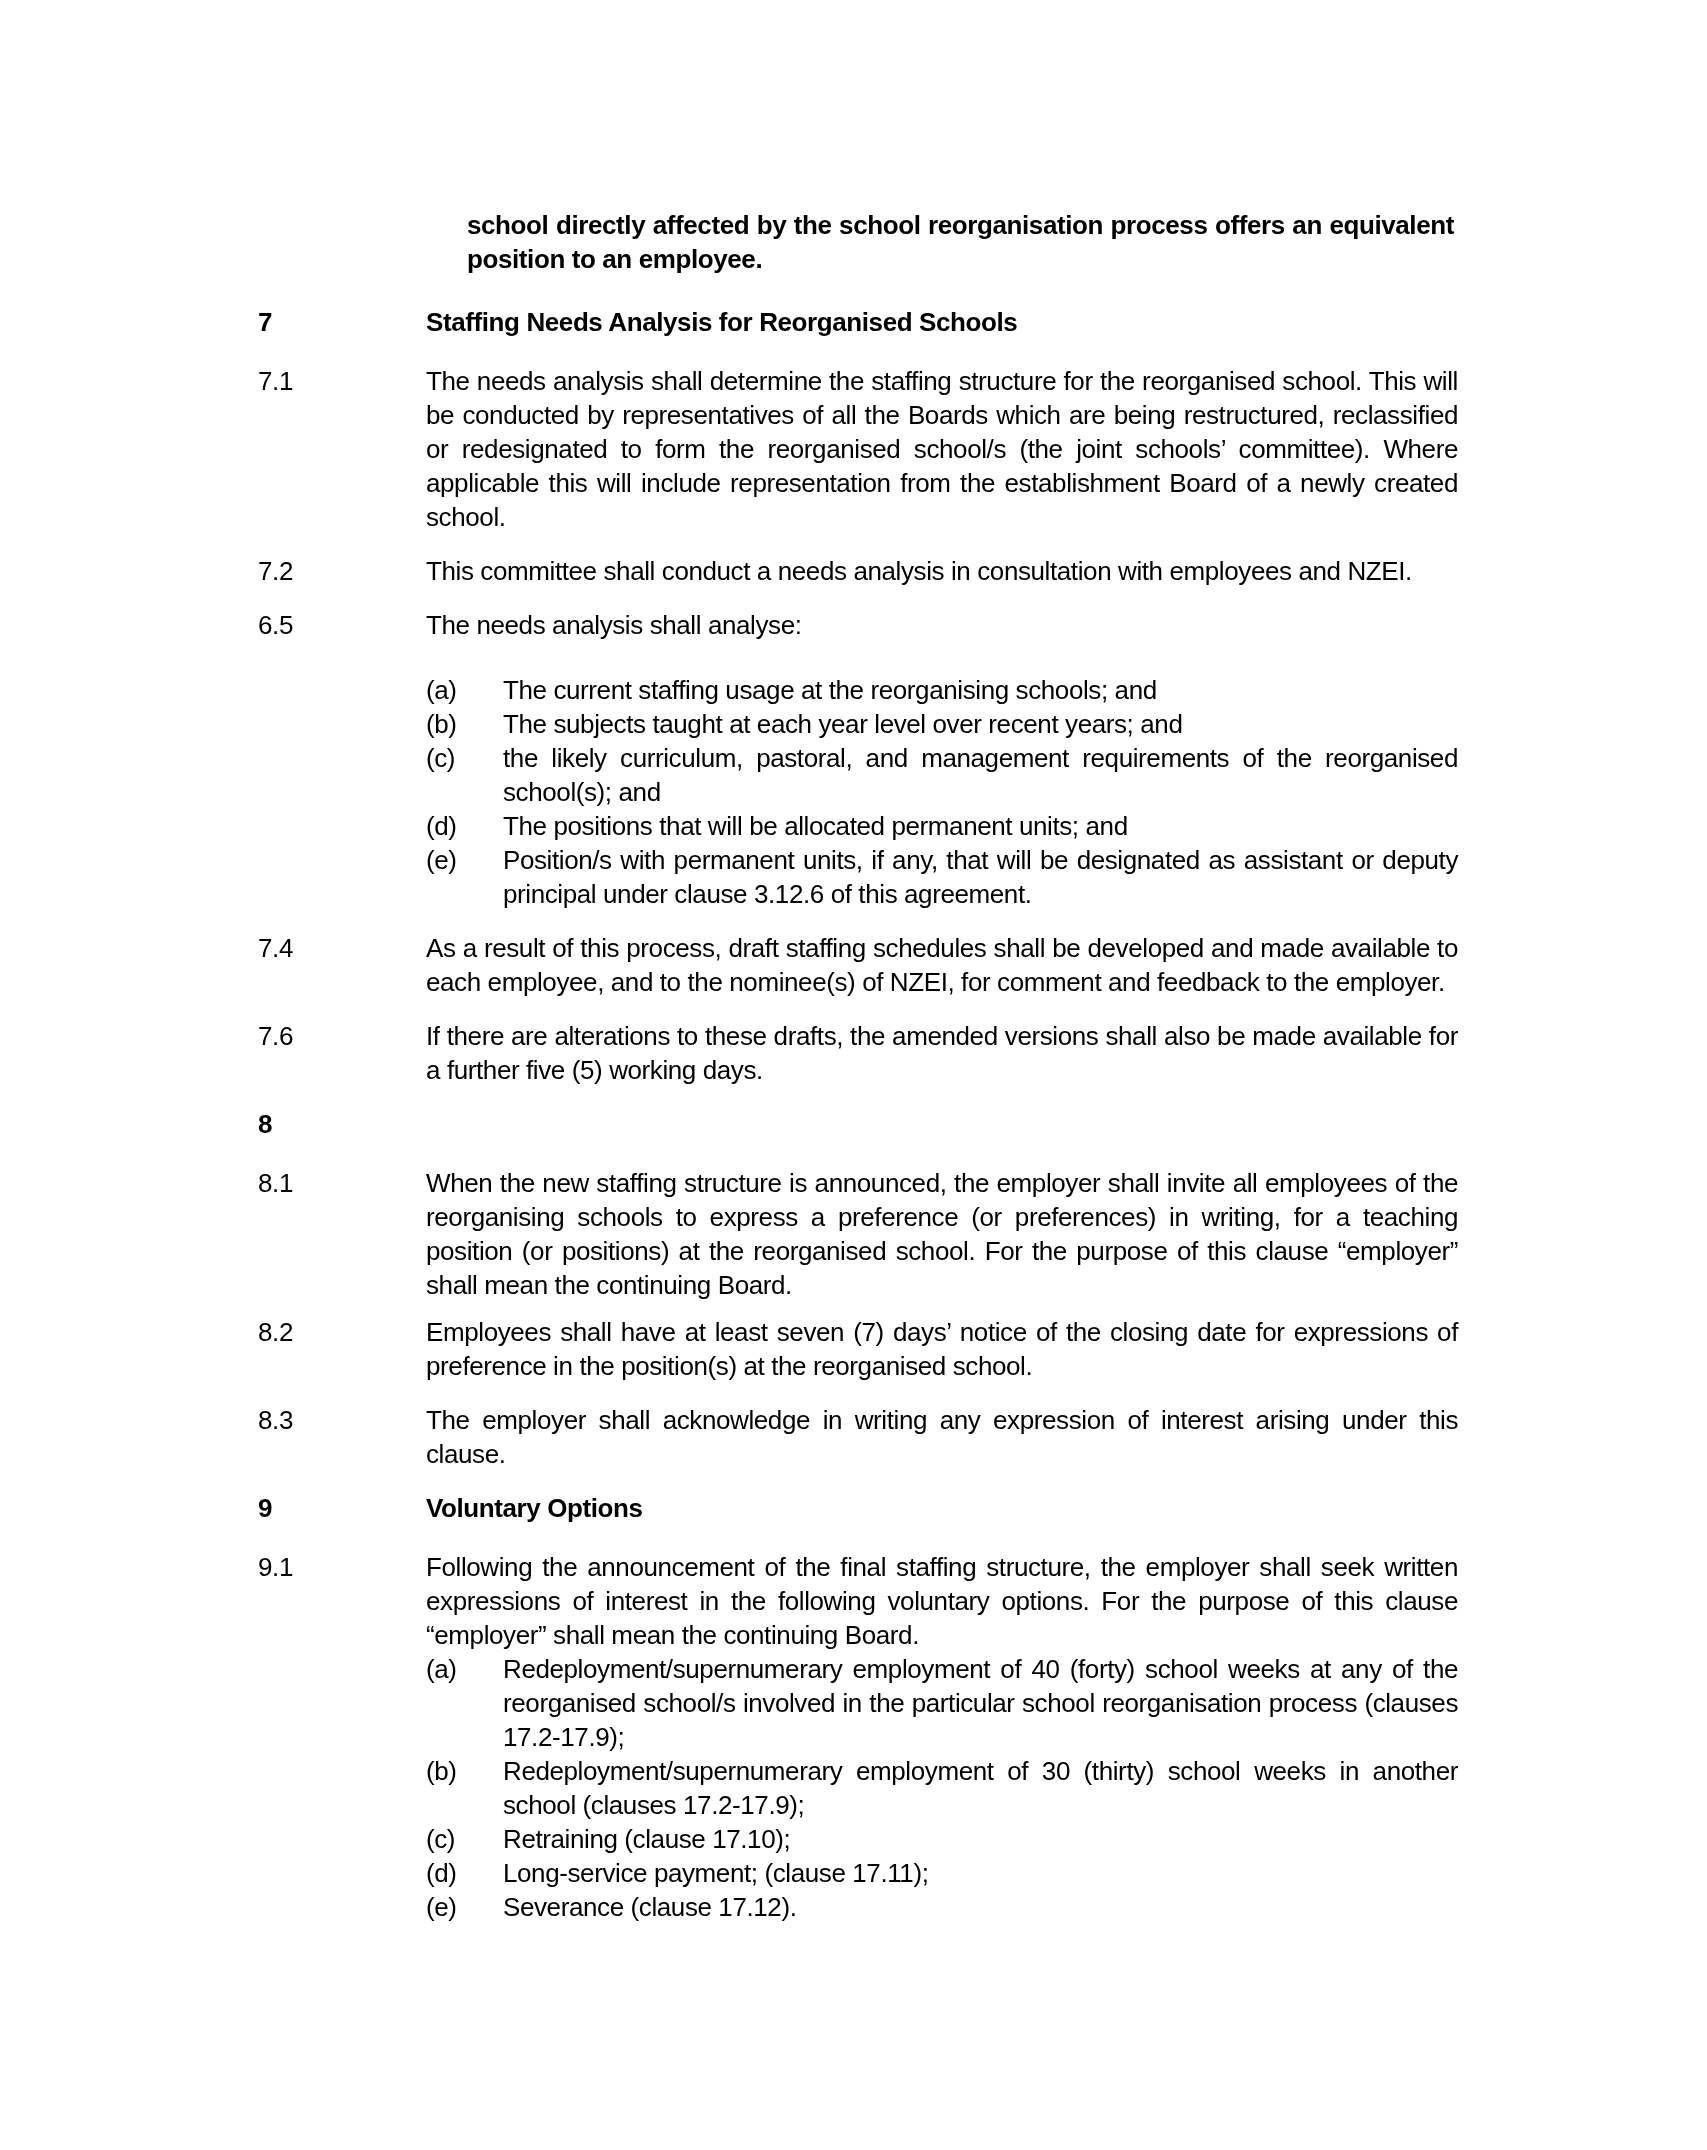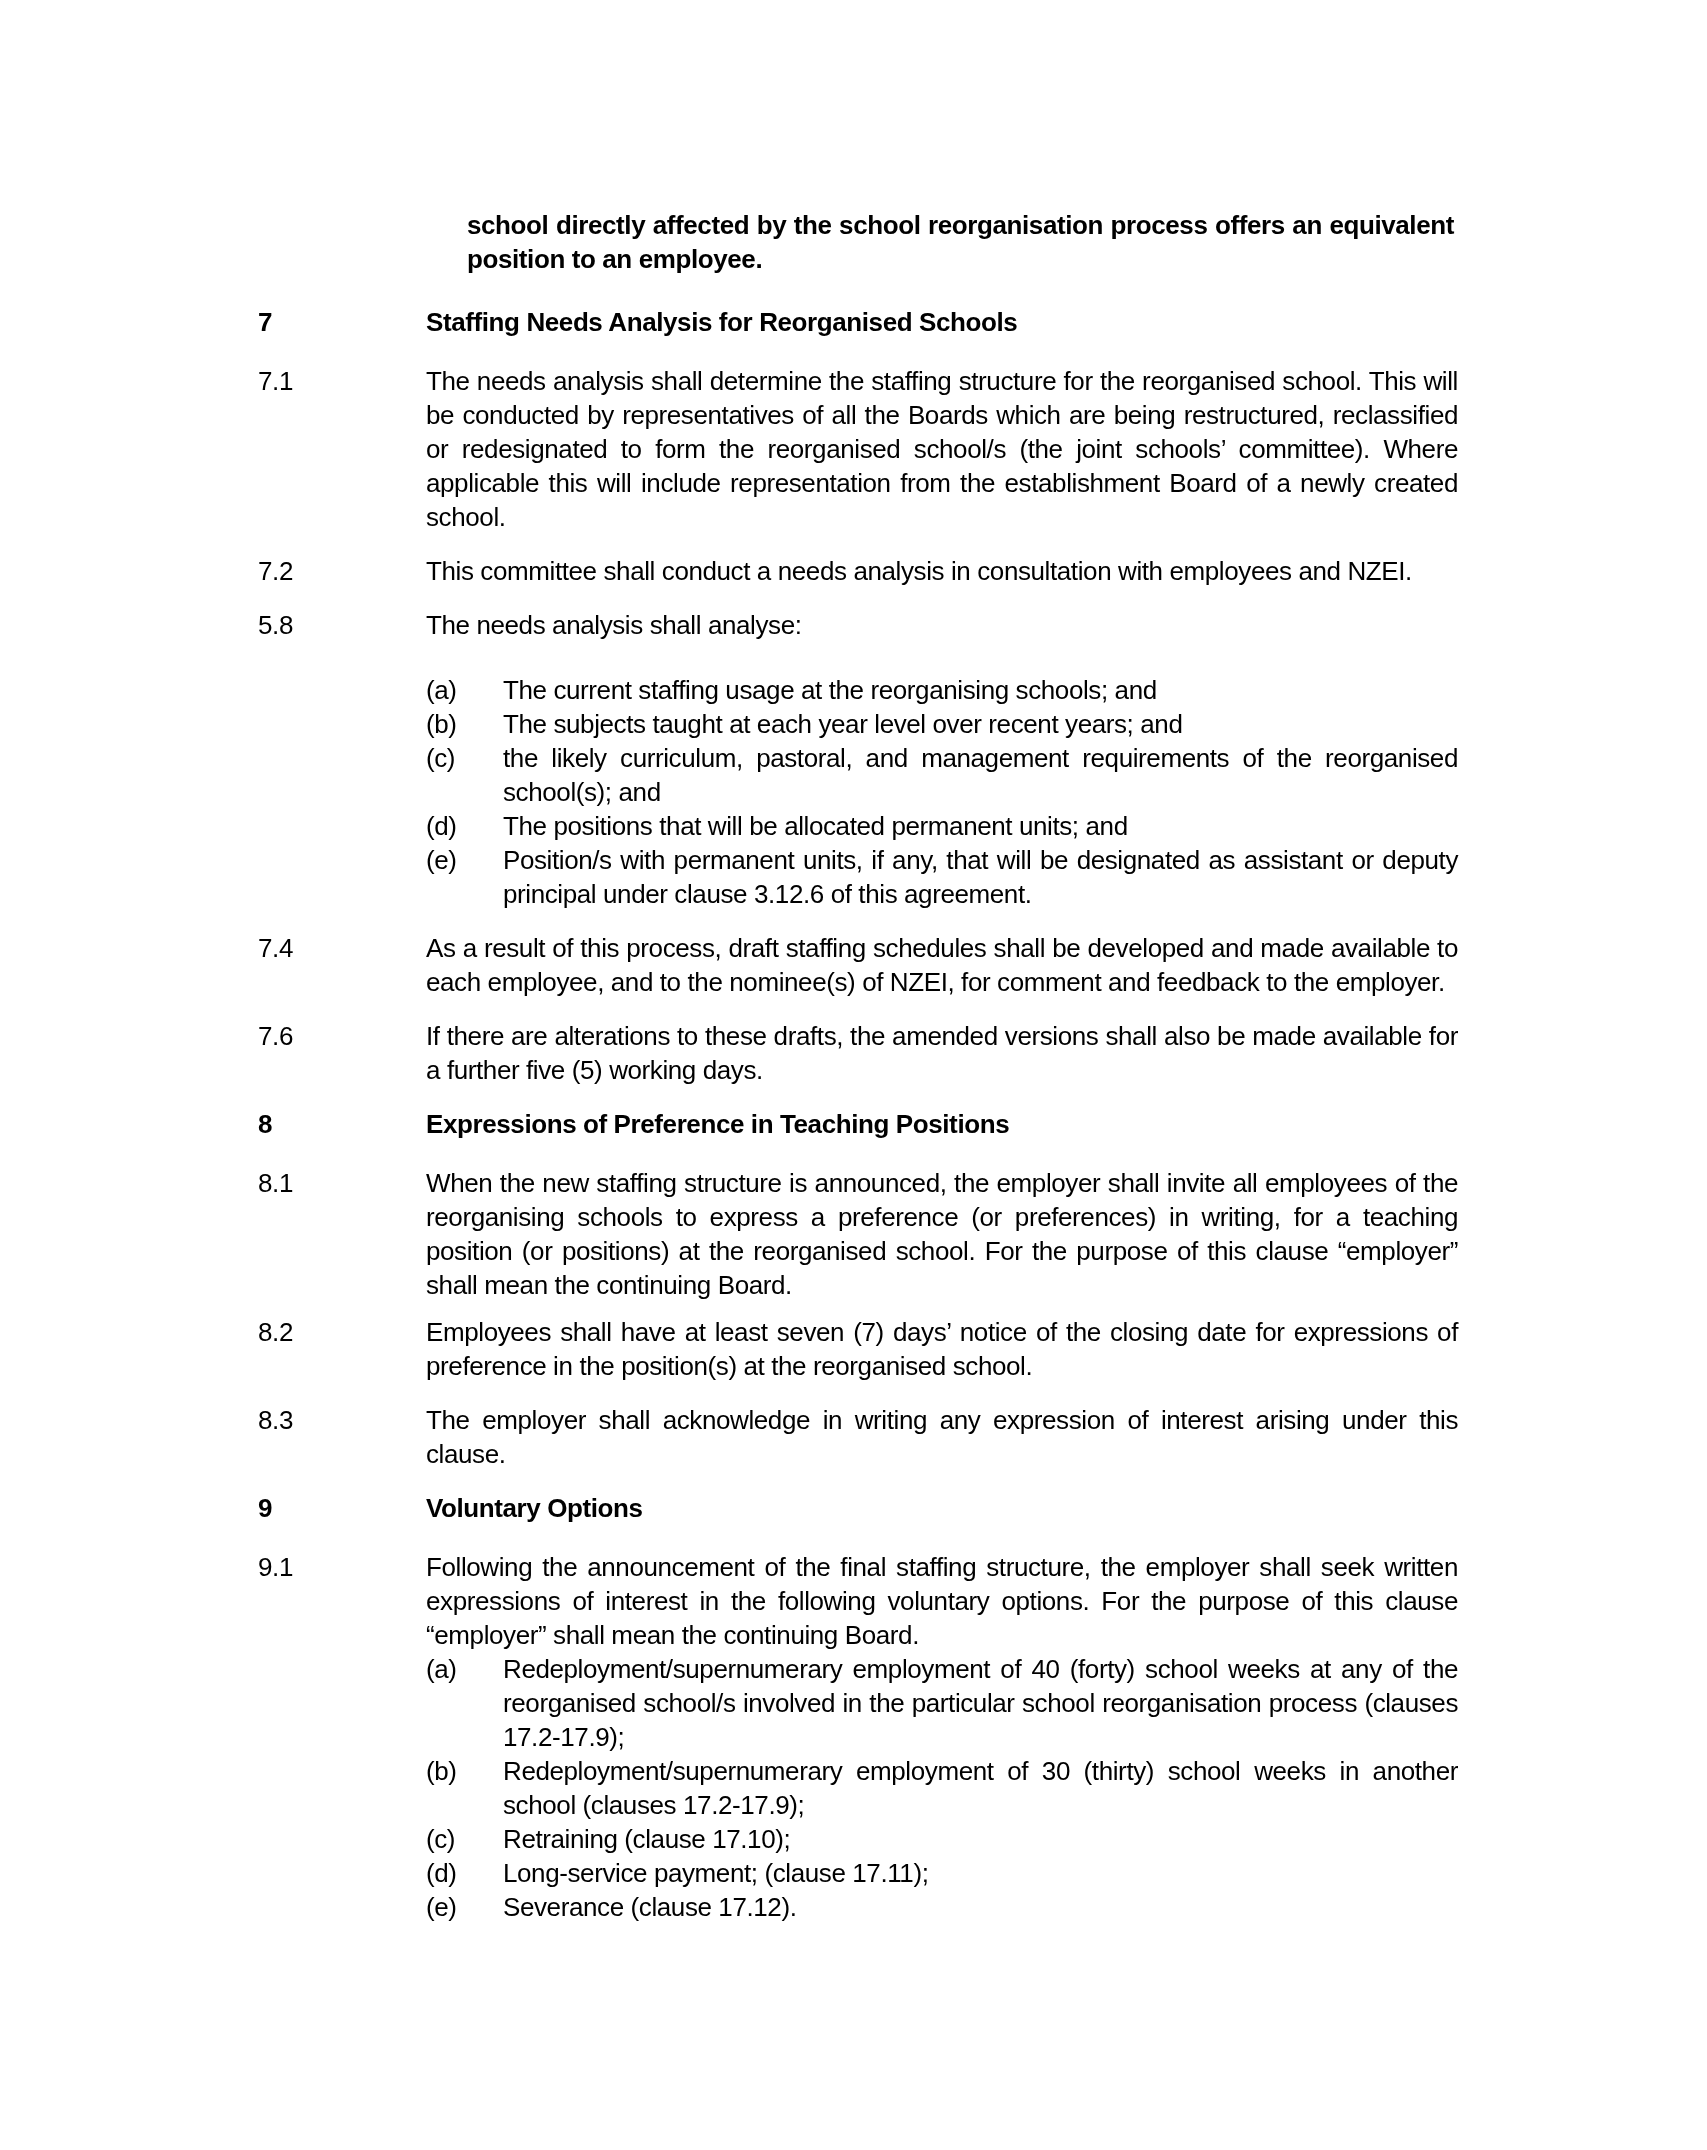--- a/index.html
+++ b/index.html
@@ -83,21 +83,21 @@
     <div class="num">7.1</div>
     <div class="body">The needs analysis shall determine the staffing structure for the reorganised school. This will be conducted by representatives of all the Boards which are being restructured, reclassified or redesignated to form the reorganised school/s (the joint schools’ committee).  Where applicable this will include representation from the establishment Board of a newly created school.</div>
   </div>
 
   <div class="row">
     <div class="num">7.2</div>
     <div class="body">This committee shall conduct a needs analysis in consultation with employees and NZEI.</div>
   </div>
 
   <div class="row">
-    <div class="num">5.8</div>
+    <div class="num">6.5</div>
     <div class="body">
       <div>The needs analysis shall analyse:</div>
       <div class="items spaced">
         <div class="item">
           <div class="ilabel">(a)</div>
           <div class="itext">The current staffing usage at the reorganising  schools; and</div>
         </div>
         <div class="item">
           <div class="ilabel">(b)</div>
           <div class="itext">The subjects taught at each year level over recent years; and</div>
@@ -124,21 +124,20 @@
   </div>
 
 
   <div class="row">
     <div class="num">7.6</div>
     <div class="body">If there are alterations to these drafts, the amended versions shall also be made available for a further five (5) working days.</div>
   </div>
 
   <div class="row heading">
     <div class="num">8</div>
-    <div class="body">Expressions of Preference in Teaching Positions</div>
   </div>
 
   <div class="row tight">
     <div class="num">8.1</div>
     <div class="body">When the new staffing structure is announced, the employer shall invite all employees of the reorganising schools to express a preference (or preferences) in writing, for a teaching position (or positions) at the reorganised school. For the purpose of this clause “employer” shall mean the continuing Board.</div>
   </div>
 
   <div class="row">
     <div class="num">8.2</div>
     <div class="body">Employees shall have at least seven (7) days’ notice of the closing date for expressions of preference in the position(s) at the reorganised school.</div>

